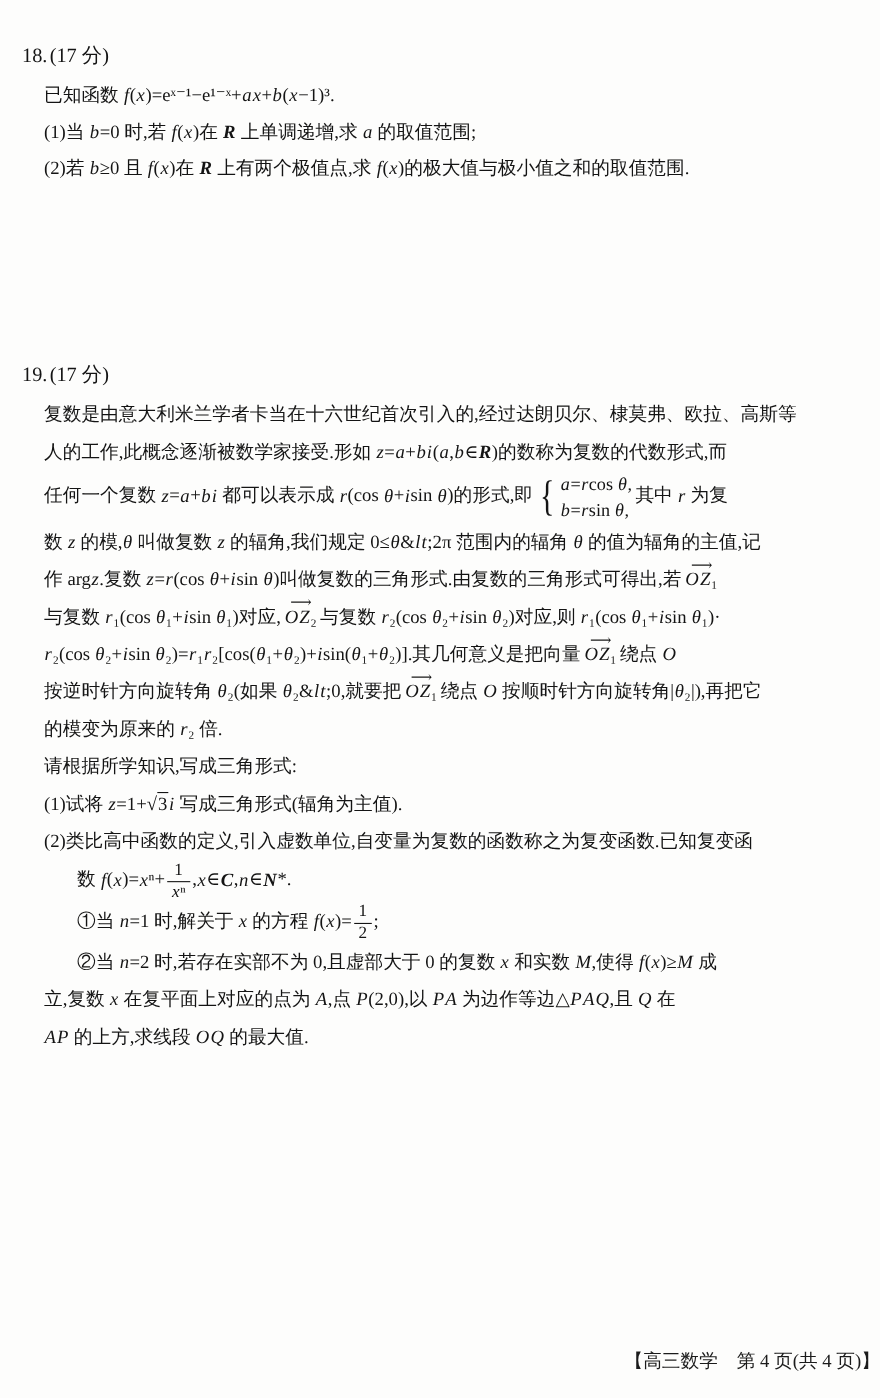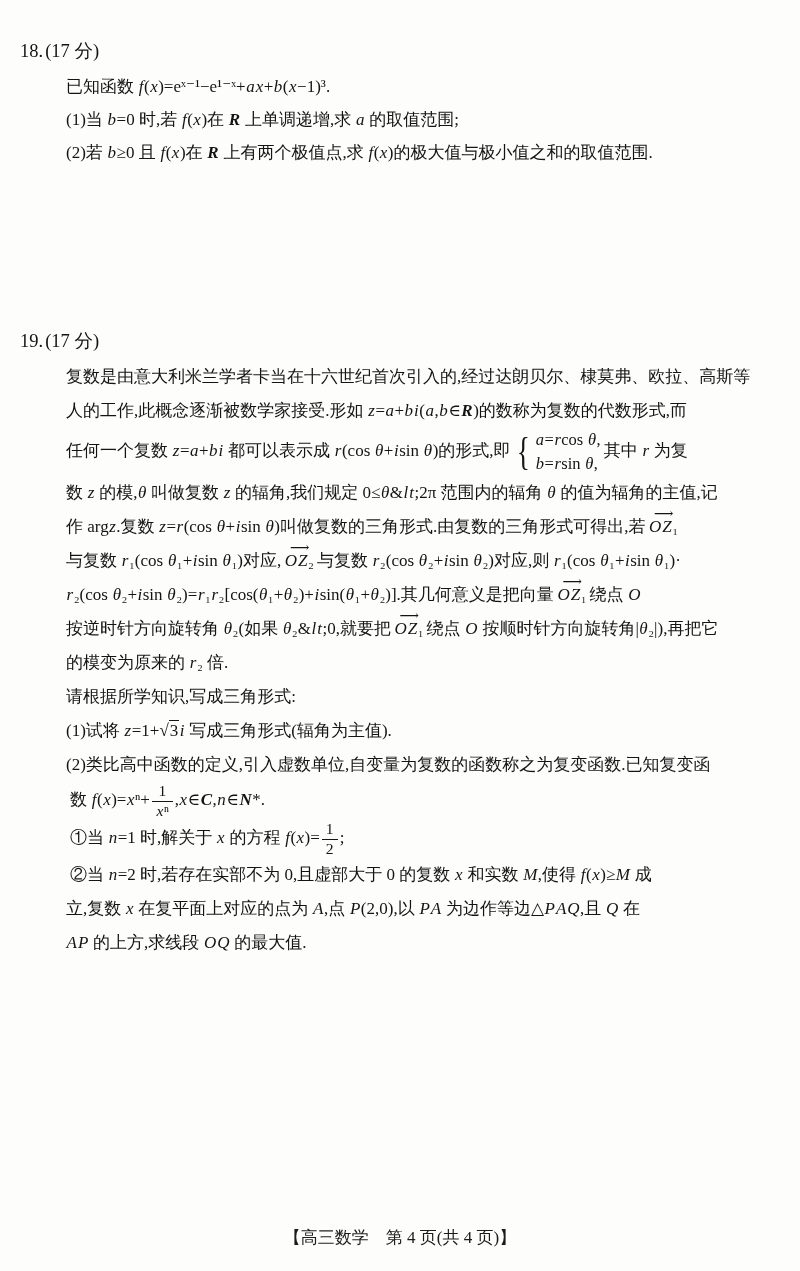--- a/index.html
+++ b/index.html
@@ -7,21 +7,21 @@
   #page {
     position:relative; width:800px; height:1271px;
     background:#fdfdfc; color:#141414; overflow:hidden;
     font-family:"Liberation Serif","DejaVu Serif",serif;
   }
   .problem { position:absolute; left:0; right:0; }
   #p18 { top:36px; }
   #p19 { top:326px; }
   .p-head { padding-left:20px; font-size:18.5px; line-height:30px; margin-bottom:4px; white-space:nowrap; }
   .p-head .pts { margin-left:2px; }
-  .line { padding-left:66px; font-size:17px; line-height:33px; white-space:nowrap; }
+  .line { padding-left:40px; font-size:17px; line-height:33px; white-space:nowrap; }
   #p19 .line { line-height:34px; }
   .line.ind { padding-left:58px;margin-left:12px; }
   .line.tall { line-height:54px; }
   .line.taller { line-height:58px; }
   i { font-style:italic; padding:0 0.5px; }
   b.setb { font-weight:bold; }
   
   .frac { display:inline-flex; flex-direction:column; vertical-align:middle; text-align:center; line-height:1.15; font-size:0.92em; margin:0 2px; }
   .frac .fr-n { border-bottom:1.4px solid #141414; padding:0 4px 1px; }
   .frac .fr-d { padding:0 4px; }
@@ -30,21 +30,21 @@
   .sqrt .rad { border-top:1.4px solid #141414; padding:0 1px; }
   
   .cases { display:inline-flex; align-items:center; vertical-align:middle; margin:0 3px; }
   .cases .brace { font-size:230%; font-weight:300; line-height:0.9; margin-right:3px; transform:scaleX(0.7); }
   .cases .cs { display:inline-flex; flex-direction:column; line-height:1.45; font-size:0.97em; }
   
   .vec { display:inline-block; position:relative; margin:0 2px; padding:0 1px; }
   .vec::before { content:"⟶"; position:absolute; top:-0.95em; left:50%; transform:translateX(-50%); font-size:0.8em; letter-spacing:-1px; }
   #footer {
     position:absolute; top:1226px; left:0; right:0;
-    text-align:center; font-size:17px; color:#1b1b1b; white-space:nowrap;
+    text-align:right; font-size:17px; color:#1b1b1b; white-space:nowrap;
   }
 </style>
 </head>
 <body>
 
 <div id="page">
 
   <section class="problem" id="p18">
     <div class="p-head">
       <span class="num">18.</span><span class="pts">(17 分)</span>

